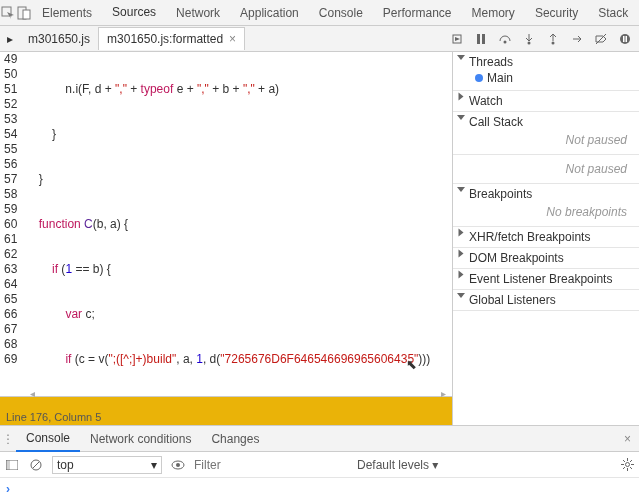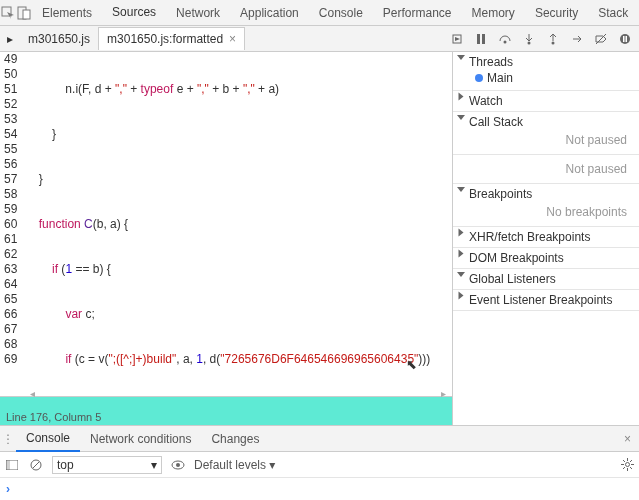--- a/index.html
+++ b/index.html
@@ -21,29 +21,29 @@
 .gutter div{height:15px}
 .code{white-space:pre;padding-right:10px}
 .code div{height:15px}
 .kw{color:#be185d}
 .str{color:#c41a16}
 .num{color:#1c00cf}
 .v{color:#5c2699}
 .scroll-hint{height:8px;position:relative}
 .scroll-hint::before{content:"◂";position:absolute;left:30px;color:#aaa;font-size:10px}
 .scroll-hint::after{content:"▸";position:absolute;right:6px;color:#aaa;font-size:10px}
-.status-bar{height:20px;border-top:1px solid #ccc;padding:14px 6px;color:#555;background:#5eead4;font-size:11px}
+.status-bar{height:20px;border-top:1px solid #ccc;padding:14px 6px;color:#555;background:#eab308;font-size:11px}
 .side-pane{width:186px;overflow:auto;background:#fff;font-size:12px}
 .sec{border-bottom:1px solid #e5e5e5;padding:3px 4px}
 .sec-header{display:flex;gap:4px;color:#333;cursor:pointer}
 .tri{display:inline-block;width:0;height:0;border-left:4px solid transparent;border-right:4px solid transparent;border-top:5px solid #666}
 .tri.right{transform:rotate(-90deg)}
 .sec-sub{padding:2px 0 2px 18px;color:#333}
 .dot{display:inline-block;width:8px;height:8px;border-radius:50%;background:#4285f4;margin-right:4px}
-.dimmed{color:#999;text-align:right;padding:4px 8px}
+.dimmed{color:#999;font-style:italic;text-align:right;padding:4px 8px}
 .drawer{border-top:1px solid #ccc;display:flex;flex-direction:column}
 .drawer-tabs{display:flex;align-items:center;height:26px;background:#f3f3f3;border-bottom:1px solid #ccc}
 .drawer-tabs .handle{width:16px;text-align:center;color:#888}
 .drawer-tabs .tab{padding:5px 10px}
 .drawer-tabs .tab.active{color:#333;border-bottom:2px solid #1a73e8}
 .drawer-tabs .close-drawer{margin-left:auto;padding:0 8px;color:#888;cursor:pointer}
 .console-controls{display:flex;align-items:center;height:26px;border-bottom:1px solid #e5e5e5;padding:0 4px;gap:8px}
 .console-controls .ctx{display:flex;align-items:center;border:1px solid #ccc;padding:1px 4px;min-width:110px;justify-content:space-between;color:#555}
 .console-controls input{border:none;outline:none;color:#999;flex:0 0 80px}
 .console-controls .levels{color:#555}
@@ -234,28 +234,28 @@
         </div>
       </div>
     <div class="sec">
         <div class="sec-header">
           <span class="tri right"></span>
           <span>DOM Breakpoints</span>
         </div>
       </div>
     <div class="sec">
         <div class="sec-header">
+          <span class="tri right"></span>
+          <span>Event Listener Breakpoints</span>
+        </div>
+      </div>
+    <div class="sec">
+        <div class="sec-header">
           <span class="tri"></span>
           <span>Global Listeners</span>
-        </div>
-      </div>
-    <div class="sec">
-        <div class="sec-header">
-          <span class="tri right"></span>
-          <span>Event Listener Breakpoints</span>
         </div>
       </div>
   </div>
 </div>
 
 <div class="drawer">
   <div class="drawer-tabs">
     <span class="handle">⋮</span>
     <span class="tab active">Console</span>
     <span class="tab">Network conditions</span>
@@ -278,20 +278,21 @@
     <span class="ctx">
         <span>top</span>
         <span>▾</span>
       </span>
     <span class="ib">
         <svg width="14" height="10">
           <ellipse cx="7" cy="5" rx="6" ry="4" fill="none" stroke="#666"></ellipse>
           <circle cx="7" cy="5" r="2" fill="#666"></circle>
         </svg>
       </span>
+    <input placeholder="Filter" style="">
     <span class="levels">Default levels ▾</span>
     <span class="gear ib">
         <svg width="13" height="13">
           <circle cx="6.5" cy="6.5" r="2" fill="none" stroke="#666"></circle>
           <g stroke="#666">
             <line x1="6.5" y1="0" x2="6.5" y2="3"></line>
             <line x1="6.5" y1="10" x2="6.5" y2="13"></line>
             <line x1="0" y1="6.5" x2="3" y2="6.5"></line>
             <line x1="10" y1="6.5" x2="13" y2="6.5"></line>
             <line x1="2" y1="2" x2="4" y2="4"></line>

